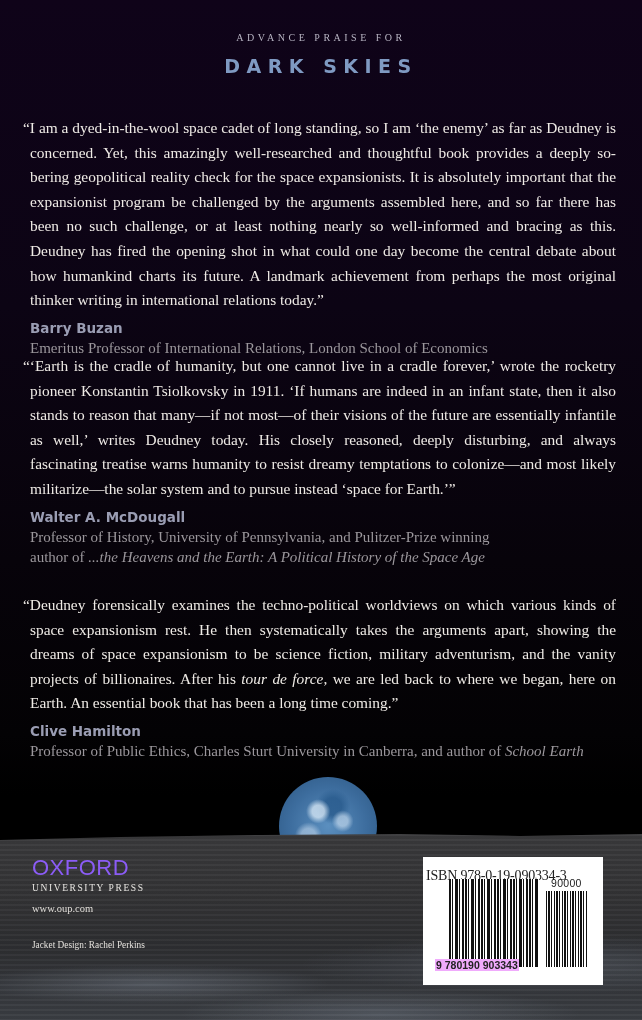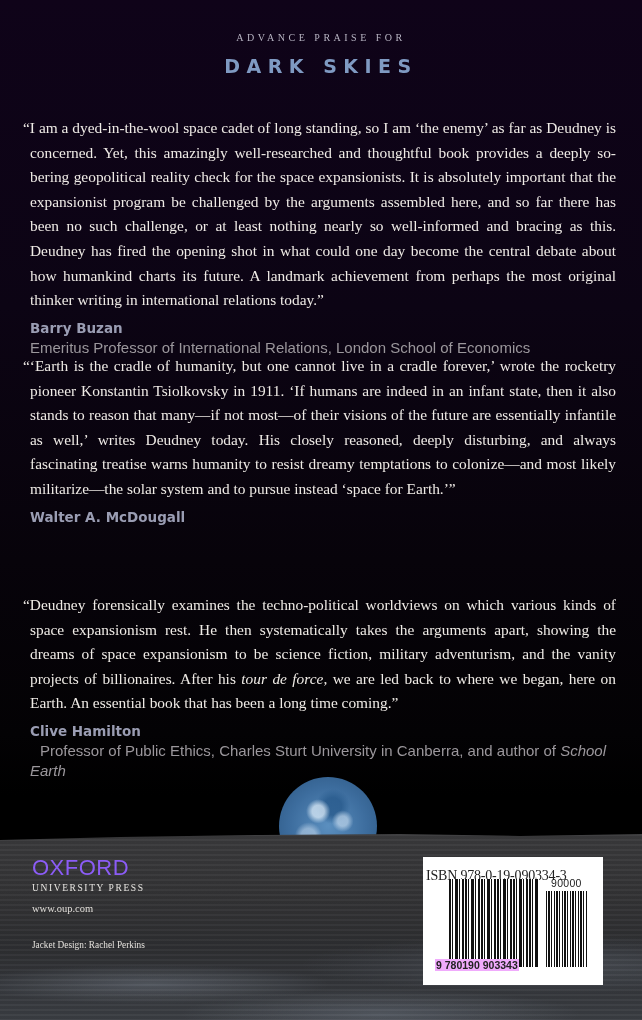--- a/index.html
+++ b/index.html
@@ -22,21 +22,21 @@
       position: absolute; left: 30px; width: 586px;
       font-family: "Liberation Serif", serif; font-size: 15.4px; line-height: 24.6px;
       color: #efebe6; text-align: justify; text-align-last: left;
     }
     .quote p { margin: 0; text-indent: -7px; }
     .attrib-name {
       text-align: right; font-family: "DejaVu Sans", sans-serif; font-weight: bold;
       font-size: 13.5px; color: #9a9db3; margin-top: 5px; line-height: 20px;
     }
     .attrib-role {
-      text-align: center; font-family: Liberation Sans, sans-serif; font-size: 15px;
+      text-align: center; font-family: Liberation Serif, serif; font-size: 15px;
       color: #9b979c; line-height: 20px;
     }
     .attrib-role i { font-style: italic; }
     #q1 { top: 116px; }
     #q2 { top: 354px; }
     #q3 { top: 593px; }
 
     .earth {
       position: absolute; left: 279px; top: 777px; width: 98px; height: 98px; border-radius: 50%;
       background:
@@ -109,20 +109,24 @@
 
 <div class="quote" id="q1">
   <p>“I am a dyed-in-the-wool space cadet of long standing, so I am ‘the enemy’ as far as Deudney is concerned. Yet, this amazingly well-researched and thoughtful book provides a deeply so­bering geopolitical reality check for the space expansionists. It is absolutely important that the expansionist program be challenged by the arguments assembled here, and so far there has been no such challenge, or at least nothing nearly so well-informed and bracing as this. Deudney has fired the opening shot in what could one day become the central debate about how humankind charts its future. A landmark achievement from perhaps the most original thinker writing in international relations today.”</p>
   <div class="attrib-name">Barry Buzan</div>
   <div class="attrib-role">Emeritus Professor of International Relations, London School of Economics</div>
 </div>
 
 <div class="quote" id="q2">
   <p>“‘Earth is the cradle of humanity, but one cannot live in a cradle forever,’ wrote the rocketry pioneer Konstantin Tsiolkovsky in 1911. ‘If humans are indeed in an infant state, then it also stands to reason that many—if not most—of their visions of the future are essentially in­fantile as well,’ writes Deudney today. His closely reasoned, deeply disturbing, and always fascinating treatise warns humanity to resist dreamy temptations to colonize—and most likely militarize—the solar system and to pursue instead ‘space for Earth.’”</p>
   <div class="attrib-name">Walter A. McDougall</div>
+  <div class="attrib-role">
+    <div>Professor of History, University of Pennsylvania, and Pulitzer-Prize winning</div>
+    <div><span>author of </span><i>...the Heavens and the Earth: A Political History of the Space Age</i></div>
+  </div>
 </div>
 
 <div class="quote" id="q3">
   <p><span>“Deudney forensically examines the techno-political worldviews on which various kinds of space expansionism rest. He then systematically takes the arguments apart, showing the dreams of space expansionism to be science fiction, military adventurism, and the vanity projects of billionaires. After his </span><i>tour de force</i><span>, we are led back to where we began, here on Earth. An essential book that has been a long time coming.”</span></p>
   <div class="attrib-name">Clive Hamilton</div>
   <div class="attrib-role"><span>Professor of Public Ethics, Charles Sturt University in Canberra, and author of </span><i>School Earth</i></div>
 </div>
 
 <div class="earth"></div>
 <div class="moon"></div>

